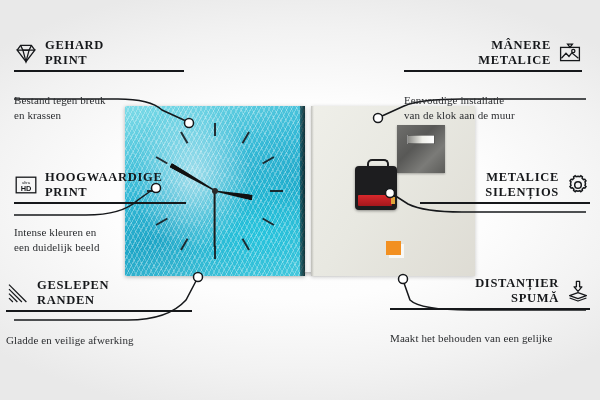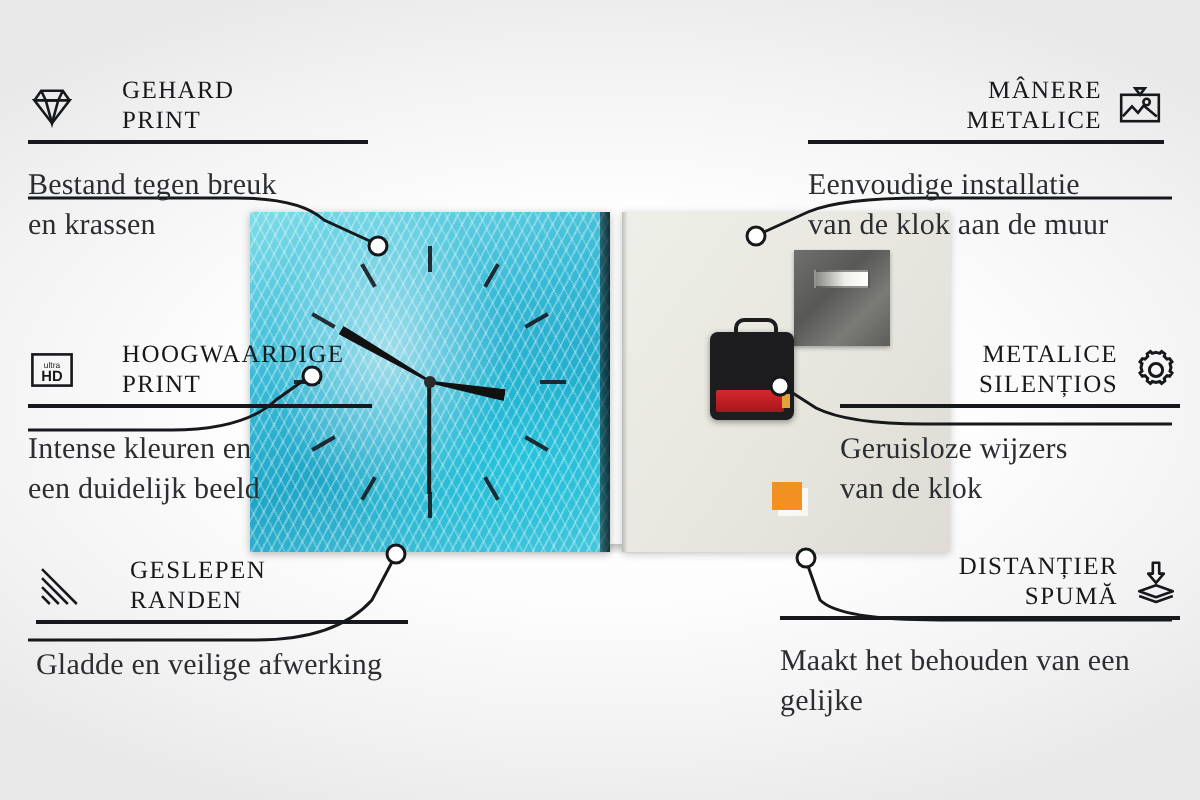--- a/index.html
+++ b/index.html
@@ -61,35 +61,35 @@
     border:2.4px solid #1d1d1f;border-bottom:none;border-radius:5px 5px 0 0;}
   #battery{position:absolute;left:3px;bottom:4px;width:34px;height:11px;
     background:linear-gradient(180deg,#d8282c 0%,#a5171c 100%);border-radius:1px;}
   #battery-tip{position:absolute;right:-3px;top:2px;width:4px;height:7px;background:#e0a43a;}
   #spacer{position:absolute;left:75px;top:135px;width:15px;height:14px;
     background:#f29021;box-shadow:3px 3px 0 rgba(255,255,255,.75);}
 
   
   .callout{position:absolute;}
   .co-head{display:flex;align-items:center;gap:7px;}
-  .co-title{font-size:12.5px;letter-spacing:.7px;color:#16181b;line-height:1.16;font-weight:normal;margin-left:16px;}
+  .co-title{font-size:12.5px;letter-spacing:.7px;color:#16181b;line-height:1.16;font-weight:bold;}
   .co-rule{height:1.6px;background:#16181b;margin-top:3px;}
-  .co-desc{font-size:15px;color:#2b2d30;line-height:1.38;margin-top:11px;letter-spacing:.1px;}
+  .co-desc{font-size:11px;color:#2b2d30;line-height:1.38;margin-top:21px;letter-spacing:.1px;}
   .left .co-head{justify-content:flex-start;}
   .left .co-title{text-align:left;}
   .left .co-desc{text-align:left;}
   .right .co-head{justify-content:flex-end;}
   .right .co-title{text-align:right;}
   .right .co-desc{text-align:left;}
   .ico{flex:0 0 auto;width:24px;height:24px;color:#16181b;}
   .ico svg{display:block;width:24px;height:24px;}
   
   #co-glass{left:14px;top:38px;width:170px;}
   #co-print{left:14px;top:170px;width:172px;}
-  #co-edges{left:18px;top:278px;width:186px;}
+  #co-edges{left:6px;top:278px;width:186px;}
   #co-handles{right:18px;top:38px;width:178px;}
   #co-mech{right:10px;top:170px;width:170px;}
   #co-spacer{right:10px;top:276px;width:200px;}
 
   #leaders{position:absolute;left:0;top:0;width:600px;height:400px;pointer-events:none;}
   #leaders path{fill:none;stroke:#16181b;stroke-width:1.5px;}
   #leaders circle{fill:#ffffff;stroke:#16181b;stroke-width:1.5px;}
 </style>
 </head>
 <body>
@@ -281,24 +281,20 @@
       <span class="ico">
         <svg viewBox="0 0 24 24">
             <g fill="none" stroke="currentColor" stroke-width="1.5">
           <path d="M12 3.2l1.9.5.9-1.0 1.6 1.2-.3 1.3 1.4 1.4 1.3-.3 1.2 1.6-1.0.9.5 1.9-.5 1.9 1.0.9-1.2 1.6-1.3-.3-1.4 1.4.3 1.3-1.6 1.2-.9-1.0-1.9.5-1.9-.5-.9 1.0-1.6-1.2.3-1.3-1.4-1.4-1.3.3-1.2-1.6 1.0-.9-.5-1.9.5-1.9-1.0-.9 1.2-1.6 1.3.3 1.4-1.4-.3-1.3 1.6-1.2.9 1.0z"></path>
           <circle cx="12" cy="12" r="3.3"></circle>
             </g>
           </svg>
       </span>
     </div>
     <div class="co-rule"></div>
-    <div class="co-desc">
-      <div>Geruisloze wijzers</div>
-      <div>van de klok</div>
-    </div>
   </div>
 
   <div class="callout right" id="co-spacer">
     <div class="co-head">
       <div class="co-title">
         <div>DISTANȚIER</div>
         <div>SPUMĂ</div>
       </div>
       <span class="ico">
         <svg viewBox="0 0 24 24">

